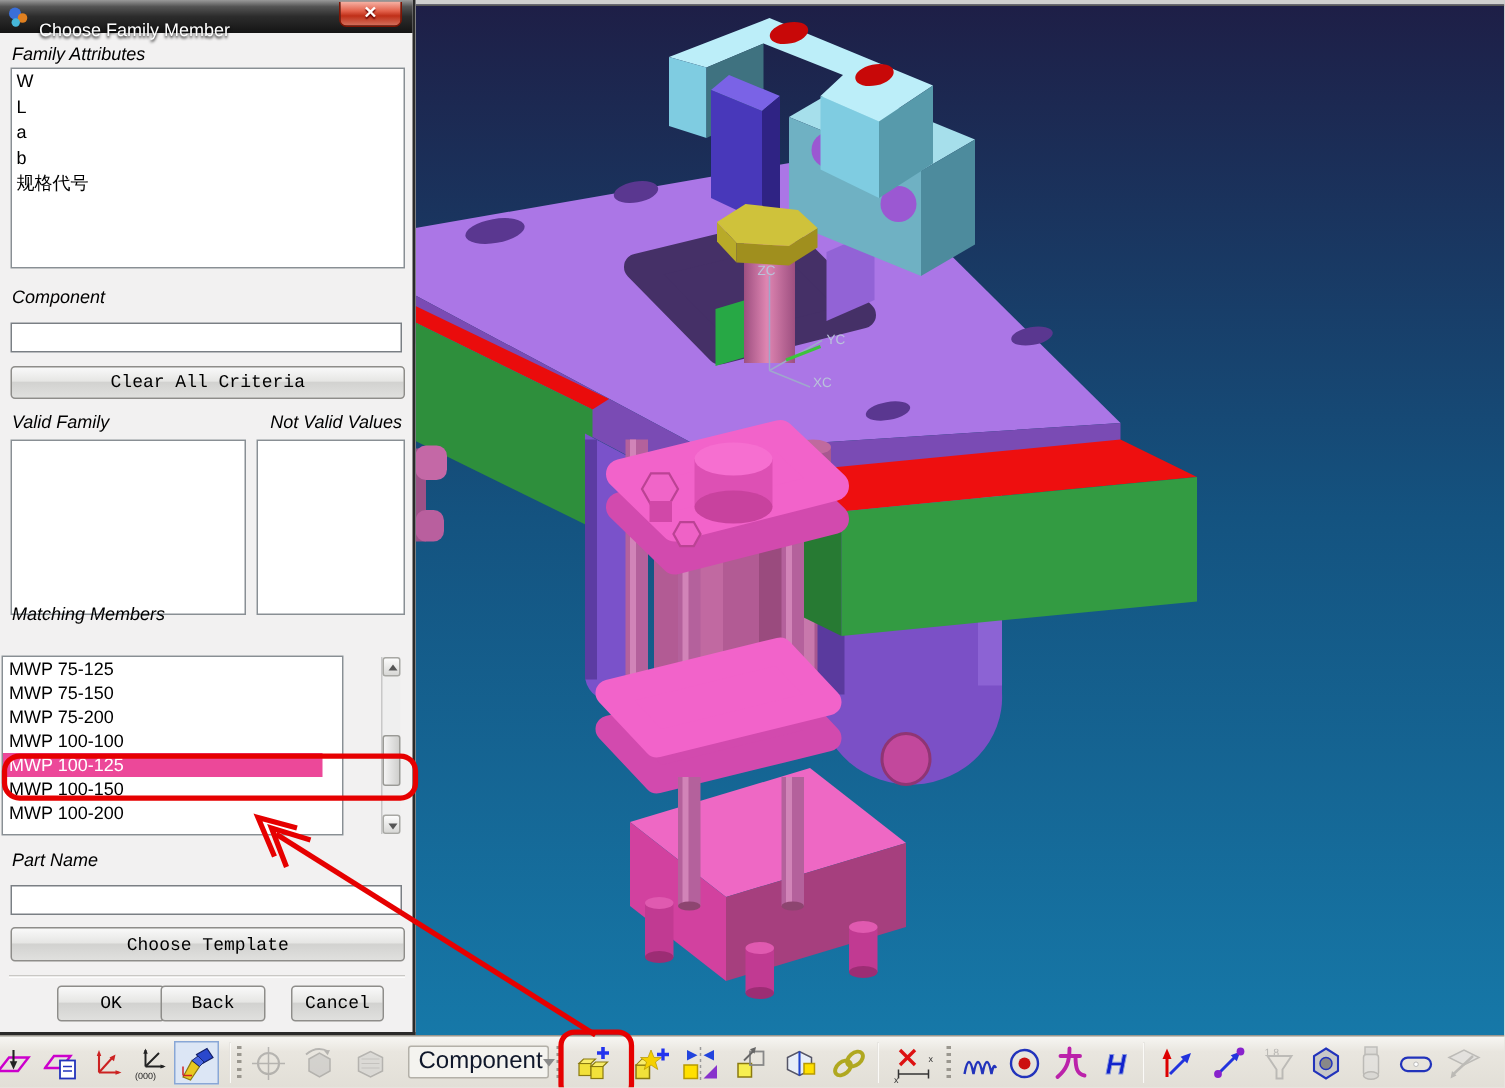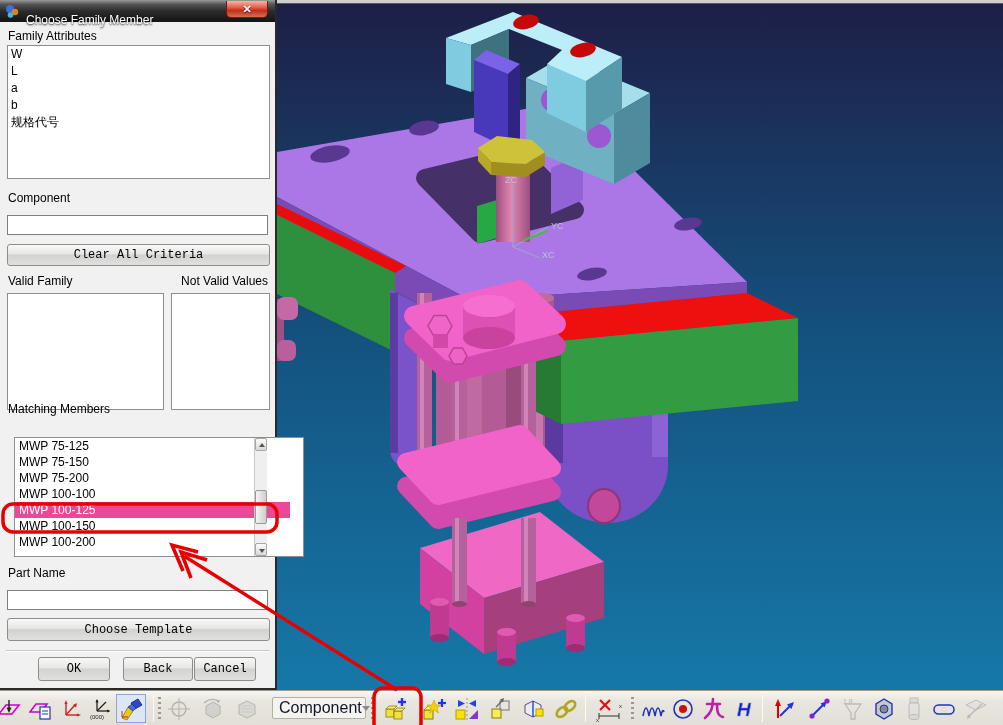--- a/index.html
+++ b/index.html
@@ -13,21 +13,21 @@
   #titlebar { position:absolute; left:0; top:0; width:100%; height:22px;
     background:linear-gradient(#9a9a9a 0%, #545454 20%, #2c2c2c 50%, #141414 100%);
     display:flex; align-items:center; padding-left:5px; }
   #titlebar .ticon { width:15px; height:15px; margin-right:6px; }
   #titlebar .ttext { color:#fff; font-size:12px; text-shadow:0 1px 2px #000;margin-top:17px; }
   #closebtn { position:absolute; right:7px; top:1px; width:42px; height:17px;
     background:linear-gradient(#f6b3a6 0%, #e2604a 40%, #bf2f18 60%, #d4705c 100%);
     border:1px solid #7e1505; border-top:none; border-radius:0 0 5px 5px;
     color:#fff; font-size:11px; font-weight:bold; text-align:center; line-height:16px;
     text-shadow:0 1px 1px #600; cursor:pointer; }
-  .dlabel { position:absolute; left:8px; font-size:12px; color:#000; }
+  .dlabel { position:absolute; left:8px; font-size:12px; color:#000;font-style:italic; }
   .listbox { position:absolute; background:#fff; border:1px solid #898f94; }
   .inputbox { position:absolute; background:#fff; border:1px solid #7a7f84; height:20px;
     font-size:12px; padding:2px 4px; font-family:"Liberation Sans",sans-serif; }
   .vbtn { position:absolute; height:22px;
     background:linear-gradient(#f9f9f9 0%, #e6e6e4 45%, #d2d2d0 50%, #e0e0de 100%);
     border:1px solid #8e8d8a; border-radius:3px; font-size:12px; color:#000;
     font-family:Liberation Mono, monospace; cursor:pointer; }
   .attr-item { font-size:12px; padding:0 3px; height:17px; line-height:17px; }
   #members-list .row { font-size:12px; height:16px; line-height:16px; padding:0 4px;
     width:calc(100% - 13px); white-space:nowrap; }
@@ -260,21 +260,21 @@
     <div class="dlabel" style="top:191px">Component</div>
     <input class="inputbox" style="left: 7px; top: 215px; width: 261px;" value="">
     <button class="vbtn" style="left:7px; top:244px; width:263px">Clear All Criteria</button>
 
     <div class="dlabel" style="top:274px">Valid Family</div>
     <div class="dlabel" style="left:auto; right:7px; top:274px">Not Valid Values</div>
     <div class="listbox" style="left:7px; top:293px; width:157px; height:117px"></div>
     <div class="listbox" style="left:171px; top:293px; width:99px; height:117px"></div>
 
     <div class="dlabel" style="top:402px">Matching Members</div>
-    <div class="listbox" id="members-list" style="left:14px; top:437px; width:290px; height:120px">
+    <div class="listbox" id="members-list" style="left:1px; top:437px; width:228px; height:120px">
 
     <div class="row">MWP 75-125</div>
         <div class="row">MWP 75-150</div>
         <div class="row">MWP 75-200</div>
         <div class="row">MWP 100-100</div>
         <div class="row selected">MWP 100-125</div>
         <div class="row">MWP 100-150</div>
         <div class="row">MWP 100-200</div>
       </div>
     <div id="mm-scroll" style="right:8px; top:438px">
@@ -286,21 +286,21 @@
           <div class="tri"></div>
         </div>
     </div>
 
     <div class="dlabel" style="top:566px">Part Name</div>
     <input class="inputbox" style="left: 7px; top: 590px; width: 261px;" value="">
     <button class="vbtn" style="left:7px; top:618px; width:263px; height:23px">Choose Template</button>
 
     <div id="dlg-divider"></div>
     <button class="vbtn" style="left:38px; top:657px; width:72px; height:24px">OK</button>
-    <button class="vbtn" style="left:123px; top:657px; width:70px; height:24px">Back</button>
+    <button class="vbtn" style="left:107px; top:657px; width:70px; height:24px">Back</button>
     <button class="vbtn" style="left:194px; top:657px; width:62px; height:24px">Cancel</button>
   </div>
 
   <div id="toolbar">
     <div class="ti" style="left:-6px">
       <svg width="24" height="24" viewBox="0 0 24 24">
           <path d="M2,17 L9,8 L22,8 L15,17 Z" fill="none" stroke="#cc00cc" stroke-width="1.6"></path>
           <line x1="12" y1="3" x2="12" y2="13" stroke="#222" stroke-width="1.4"></line>
           <path d="M12,16 L9.5,10.5 L14.5,10.5 Z" fill="#222"></path>
         </svg>

